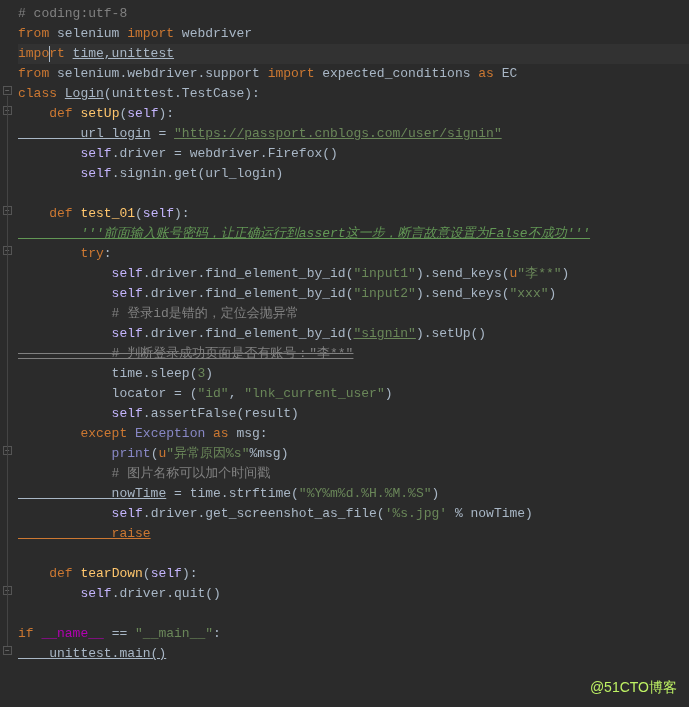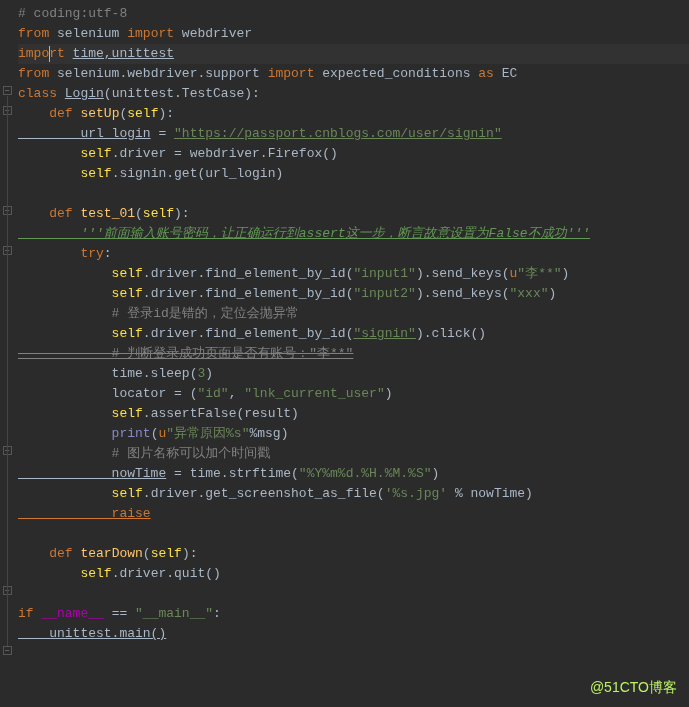--- a/index.html
+++ b/index.html
@@ -44,21 +44,21 @@
 }
 .vline {
   position: absolute;
   left: 7px;
   width: 1px;
   background: #444;
 }
 .c-comment { color: #808080; text-align: right; }
 .c-keyword { color: #cc7832; }
 .c-def { color: #ffc66d; margin-top: 31px; }
-.c-self { color: #fde047; text-align: center; }
+.c-self { color: #c4b5fd; text-align: center; }
 .c-string { color: #6a8759; }
 .c-builtin { color: #8888c6; }
 .c-docstring { color: #629755; font-style: italic; }
 .c-dunder { color: #b200b2; }
 .underline { text-decoration: underline; text-align: center; }
 .strike { text-decoration: line-through underline; }
 .caret {
   position: absolute;
   width: 1px;
   height: 16px;
@@ -100,25 +100,26 @@
 <div class="line"><span class="underline">        url_login</span><span> = </span><span class="c-string underline">"https://passport.cnblogs.com/user/signin"</span></div>
 <div class="line"><span class="c-self">        self</span><span>.driver = webdriver.Firefox()</span></div>
 <div class="line"><span class="c-self">        self</span><span>.signin.get(url_login)</span></div>
 <div class="line"></div>
 <div class="line"><span class="c-keyword">    def </span><span class="c-def">test_01</span><span>(</span><span class="c-self">self</span><span>):</span></div>
 <div class="line"><span class="c-docstring underline">        '''前面输入账号密码，让正确运行到assert这一步，断言故意设置为False不成功'''</span></div>
 <div class="line"><span class="c-keyword">        try</span><span>:</span></div>
 <div class="line"><span class="c-self">            self</span><span>.driver.find_element_by_id(</span><span class="c-string">"input1"</span><span>).send_keys(</span><span class="c-keyword">u</span><span class="c-string">"李**"</span><span>)</span></div>
 <div class="line"><span class="c-self">            self</span><span>.driver.find_element_by_id(</span><span class="c-string">"input2"</span><span>).send_keys(</span><span class="c-string">"xxx"</span><span>)</span></div>
 <div class="line"><span class="c-comment">            # 登录id是错的，定位会抛异常</span></div>
-<div class="line"><span class="c-self">            self</span><span>.driver.find_element_by_id(</span><span class="c-string underline">"signin"</span><span>).click()</span></div>
+<div class="line"><span class="c-self">            self</span><span>.driver.find_element_by_id(</span><span class="c-string underline">"signin"</span><span>).setUp()</span></div>
 <div class="line"><span class="c-comment strike">            # 判断登录成功页面是否有账号："李**"</span></div>
 <div class="line"><span>            time.sleep(</span><span class="c-string">3</span><span>)</span></div>
 <div class="line"><span>            locator = (</span><span class="c-string">"id"</span><span>, </span><span class="c-string">"lnk_current_user"</span><span>)</span></div>
 <div class="line"><span class="c-self">            self</span><span>.assertFalse(result)</span></div>
+<div class="line"><span class="c-keyword">        except </span><span class="c-builtin">Exception </span><span class="c-keyword">as </span><span>msg:</span></div>
 <div class="line"><span class="c-builtin">            print</span><span>(</span><span class="c-keyword">u</span><span class="c-string">"异常原因%s"</span><span>%msg)</span></div>
 <div class="line"><span class="c-comment">            # 图片名称可以加个时间戳</span></div>
 <div class="line"><span class="underline">            nowTime</span><span> = time.strftime(</span><span class="c-string">"%Y%m%d.%H.%M.%S"</span><span>)</span></div>
 <div class="line"><span class="c-self">            self</span><span>.driver.get_screenshot_as_file(</span><span class="c-string">'%s.jpg'</span><span> % nowTime)</span></div>
 <div class="line"><span class="c-keyword underline">            raise</span></div>
 <div class="line"></div>
 <div class="line"><span class="c-keyword">    def </span><span class="c-def">tearDown</span><span>(</span><span class="c-self">self</span><span>):</span></div>
 <div class="line"><span class="c-self">        self</span><span>.driver.quit()</span></div>
 <div class="line"></div>
 <div class="line"><span class="c-keyword">if </span><span class="c-dunder">__name__</span><span> == </span><span class="c-string">"__main__"</span><span>:</span></div>

